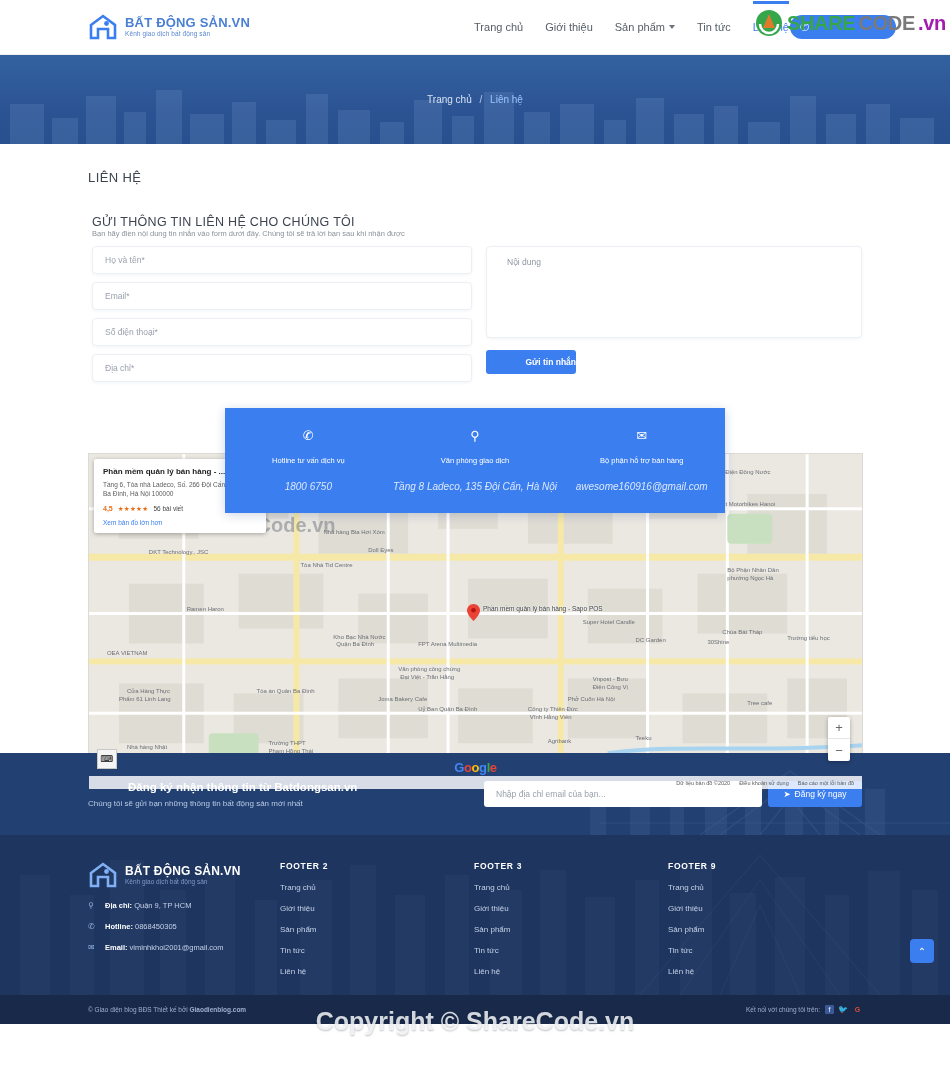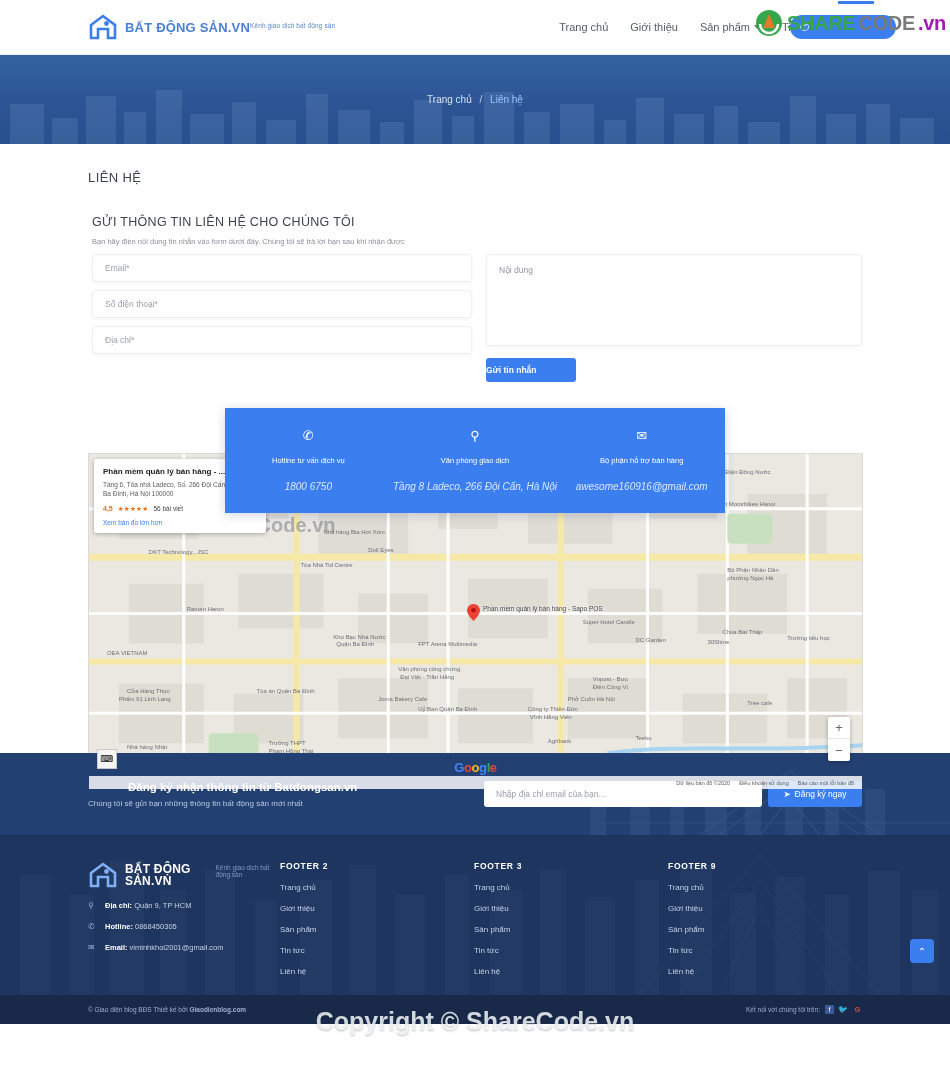--- a/index.html
+++ b/index.html
@@ -12,21 +12,21 @@
 
   
   .header {
     height: 55px; background: #ffffff;
     display: flex; align-items: center;
     padding: 0 0 0 88px; position: relative;
     border-bottom: 1px solid #f0f0f0;
   }
   .brand { display: flex; align-items: center; gap: 7px; }
   .brand-mark { width: 30px; height: 28px; flex: 0 0 auto; }
-  .brand-text { display: flex; flex-direction: row; line-height: 1; }
+  .brand-text { display: flex; flex-direction: column; line-height: 1; }
   .brand-title {
     font-size: 13px; font-weight: bold; color: #4a7fd4;
     letter-spacing: .2px;
   }
   .brand-sub { font-size: 6.5px; color: #5a87cf; margin-top: 2px; letter-spacing: .1px; }
 
   .nav { display: flex; align-items: center; gap: 22px; margin-left: 224px; }
   .nav-item {
     font-size: 11px; color: #555d66; cursor: pointer;
     display: flex; align-items: center; gap: 4px; position: relative;
@@ -77,41 +77,41 @@
 
   
   .page-title {
     font-size: 13px; color: #3c4450; letter-spacing: .4px;
     padding: 26px 0 0 88px;
   }
   .form-wrap { padding: 30px 88px 0 92px; }
   .form-head {
     font-size: 12.5px; color: #3c4450; letter-spacing: .3px; font-weight: 500;
   }
-  .form-note { font-size: 7.5px; color: #8a919b; margin-top: 8px; }
+  .form-note { font-size: 7.5px; color: #8a919b; }
 
   .form-grid { display: flex; gap: 14px; margin-top: 8px; }
   .col-left { width: 380px; display: flex; flex-direction: column; gap: 8px; }
   .col-right { flex: 1; }
 
   .fld {
     height: 28px; background: #fff; border: 1px solid #eceff4;
     border-radius: 4px; display: flex; align-items: center;
     padding: 0 12px; font-size: 8.5px; color: #9aa1ac;
     box-shadow: 0 1px 3px rgba(40,60,110,.06);
   }
   .ta {
     height: 92px; background: #fff; border: 1px solid #eceff4;
-    border-radius: 4px; padding: 10px 12px; font-size: 8.5px; color: #8f96a1;
+    border-radius: 4px; padding: 10px 20px; font-size: 8.5px; color: #8f96a1;
     box-shadow: 0 1px 3px rgba(40,60,110,.06);
   }
   .send-btn {
     margin-top: 12px; width: 90px; height: 24px; border-radius: 3px;
     background: #3b7ef0; color: #fff; font-size: 8.5px; font-weight: bold;
-    display: flex; align-items: center; justify-content: flex-start; cursor: pointer;
+    display: flex; align-items: center; justify-content: flex-end; cursor: pointer;
   }
 
   
   .map-area { position: relative; margin-top: 26px; height: 345px; }
   .map {
     position: absolute; left: 88px; top: 45px; width: 775px; height: 337px;
     background: #e9e7e1; overflow: hidden; border: 1px solid #dcdad4;
   }
   .map-bg { position: absolute; inset: 0; }
 
@@ -323,20 +323,23 @@
 </div>
 
 <div class="page-title">LIÊN HỆ</div>
 
 <div class="form-wrap">
   <div class="form-head">GỬI THÔNG TIN LIÊN HỆ CHO CHÚNG TÔI</div>
   <div class="form-note">Bạn hãy điền nội dung tin nhắn vào form dưới đây. Chúng tôi sẽ trả lời bạn sau khi nhận được</div>
 
   <div class="form-grid">
     <div class="col-left">
+      <div class="fld">
+        <span>Họ và tên*</span>
+      </div>
       <div class="fld">
         <span>Email*</span>
       </div>
       <div class="fld">
         <span>Số điện thoại*</span>
       </div>
       <div class="fld">
         <span>Địa chỉ*</span>
       </div>
     </div>
@@ -492,21 +495,21 @@
 
   <div class="info-card">
     <div class="info-item">
       <div class="info-ic">✆</div>
       <div class="info-t">Hotline tư vấn dịch vụ</div>
       <div class="info-v">1800 6750</div>
     </div>
     <div class="info-item">
       <div class="info-ic">⚲</div>
       <div class="info-t">Văn phòng giao dịch</div>
-      <div class="info-v">Tầng 8 Ladeco, 266 Đội Cấn, Hà Nội</div>
+      <div class="info-v">Tầng 8 Ladeco, 135 Đội Cấn, Hà Nội</div>
     </div>
     <div class="info-item">
       <div class="info-ic">✉</div>
       <div class="info-t">Bộ phận hỗ trợ bán hàng</div>
       <div class="info-v">awesome160916@gmail.com</div>
     </div>
   </div>
 </div>
 
 <div class="news">

